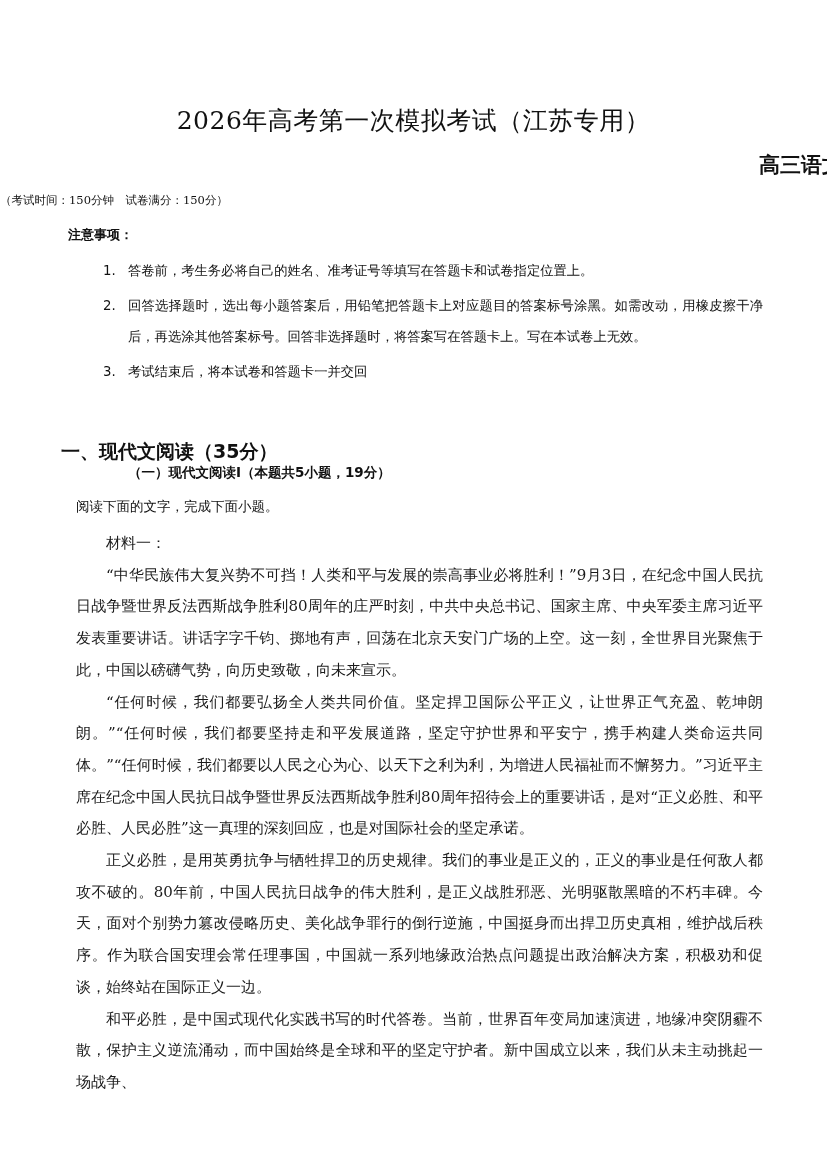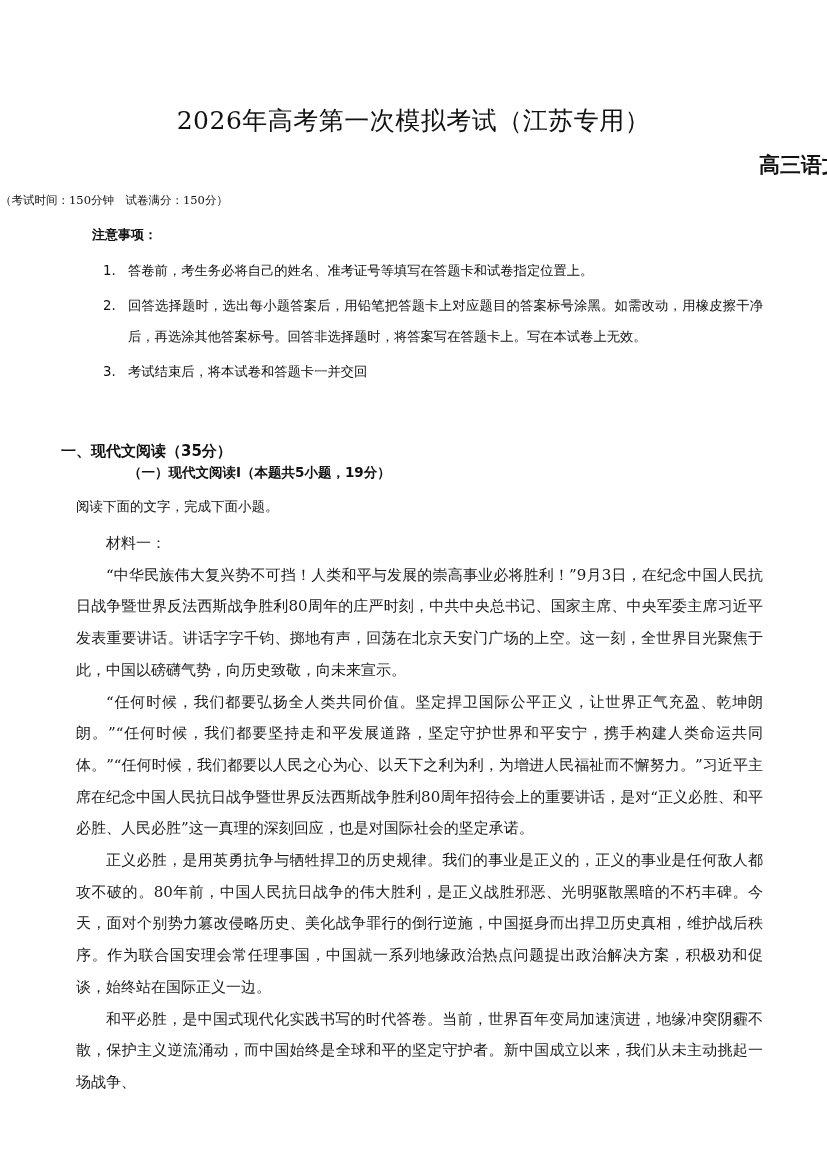--- a/index.html
+++ b/index.html
@@ -18,35 +18,35 @@
       position: absolute; left: 16px; width: 827px; top: 152px;
       text-align: right; font-size: 21px; line-height: 26px; font-weight: bold;
       font-family: "DejaVu Sans", "Liberation Sans", sans-serif;
     }
     .examinfo {
       position: absolute; left: 0; width: 827px; top: 191px;
       text-align: left; font-size: 11.5px; line-height: 18px;
       font-family: "DejaVu Serif", "Liberation Serif", serif;
     }
     .notice-heading {
-      position: absolute; left: 92px; top: 226px;
+      position: absolute; left: 68px; top: 226px;
       font-size: 13px; font-weight: bold; line-height: 18px;
       font-family: "DejaVu Sans", "Liberation Sans", sans-serif;
     }
     .notice-list {
       position: absolute; left: 103px; top: 255px; width: 660px;
       font-size: 13.3px; line-height: 31px;
       font-family: "DejaVu Sans", "Liberation Sans", sans-serif;
     }
     .notice-item { display: flex; margin-bottom: 4px; }
     .notice-num { width: 25px; flex: none; }
     .notice-text { flex: 1; text-align: justify; }
     .section1 {
       position: absolute; left: 61px; top: 441px;
-      font-size: 15px; font-weight: bold; line-height: 20px;
+      font-size: 19px; font-weight: bold; line-height: 20px;
       font-family: "DejaVu Sans", "Liberation Sans", sans-serif;
     }
     .section1-sub {
       position: absolute; left: 82px; top: 462px;
       font-size: 13.5px; font-weight: bold; line-height: 20px;
       font-family: "DejaVu Sans", "Liberation Sans", sans-serif;
       margin-left: 46px;
     }
     .instruction {
       position: absolute; left: 76px; top: 496px;

